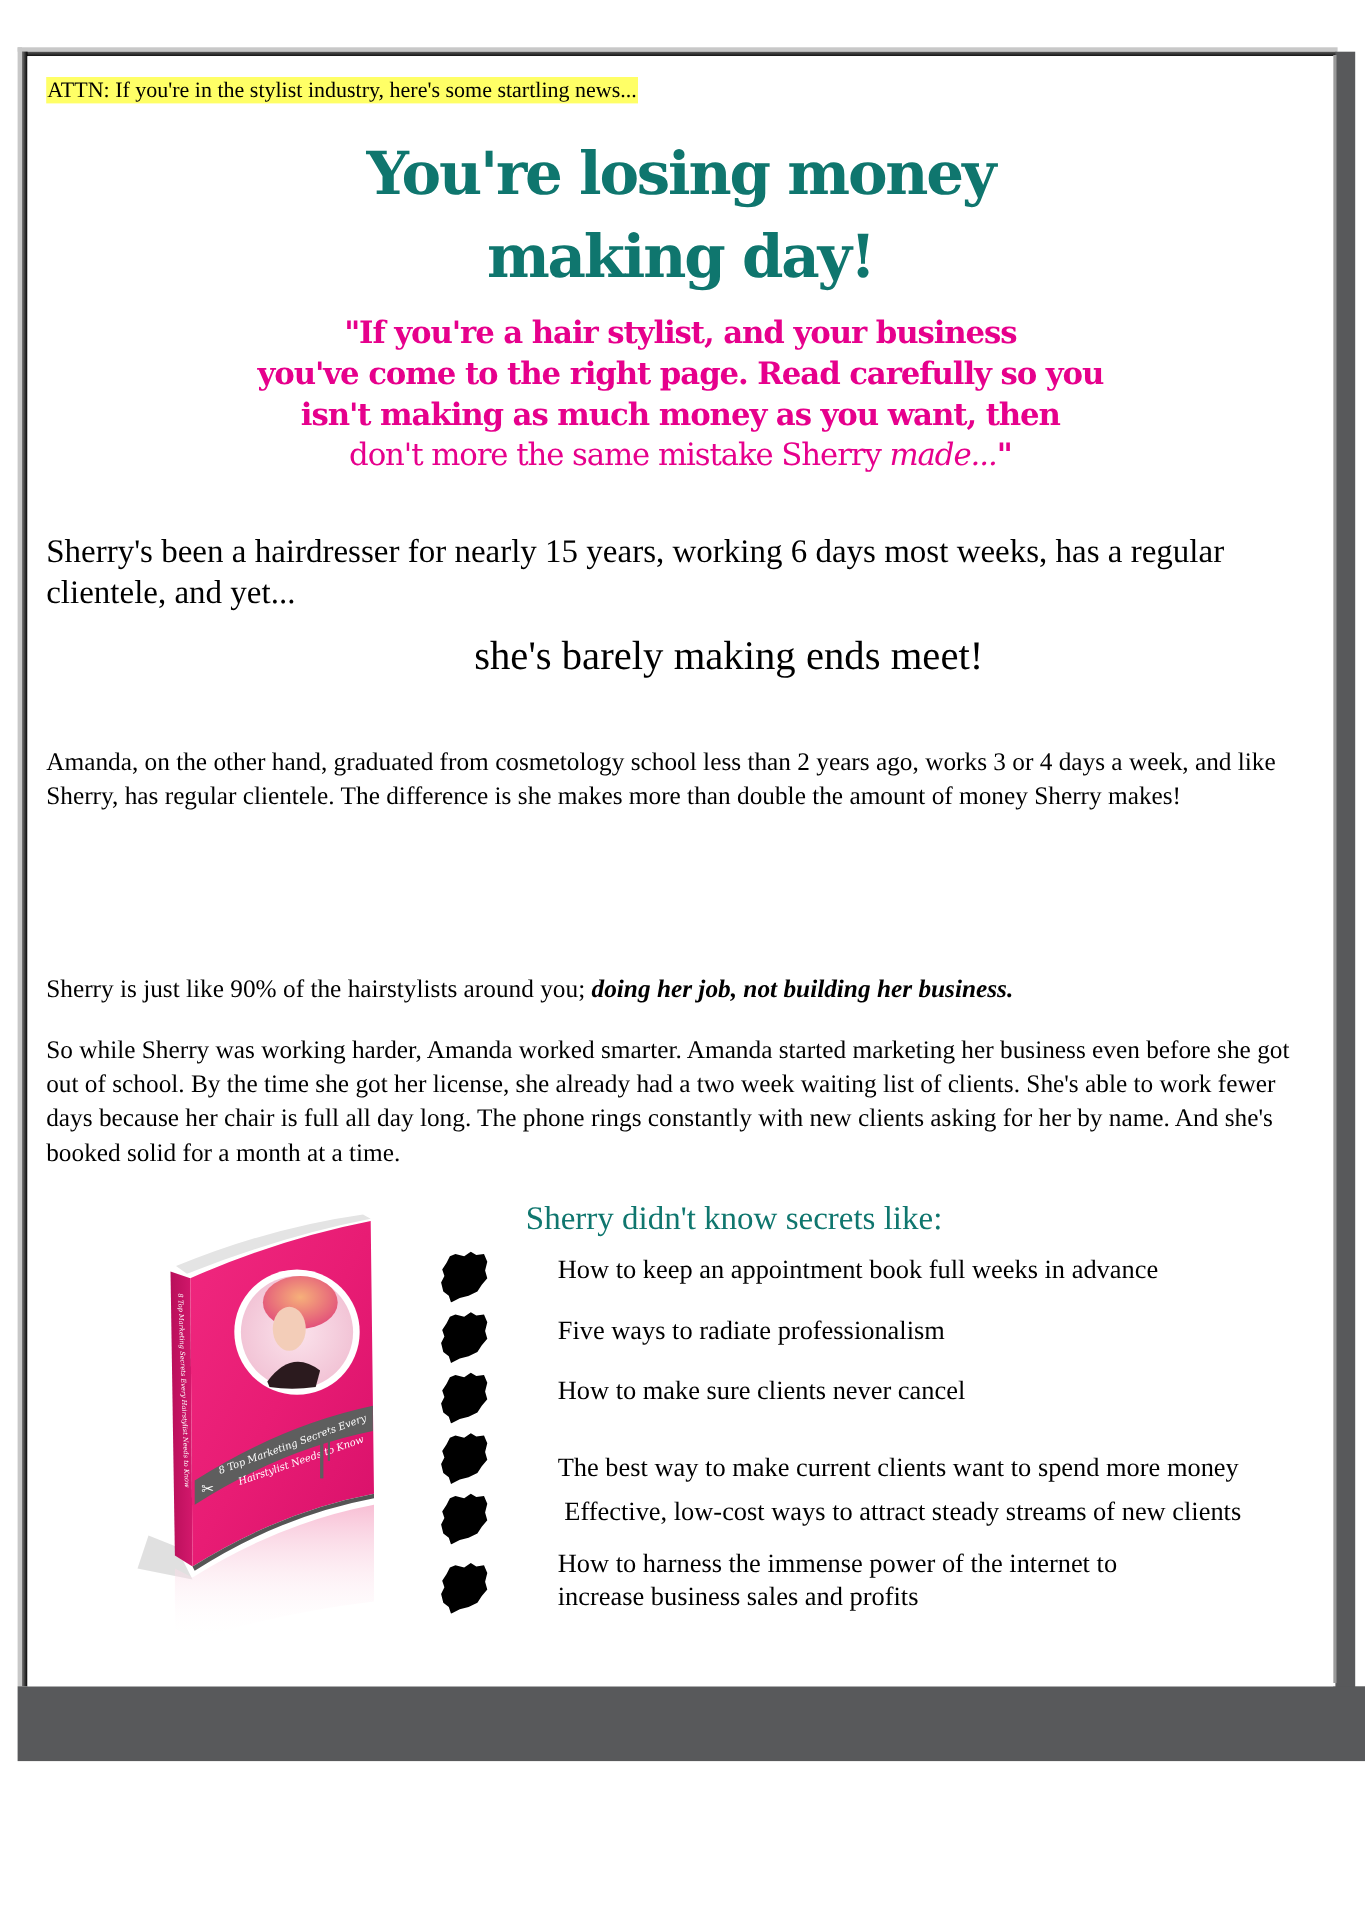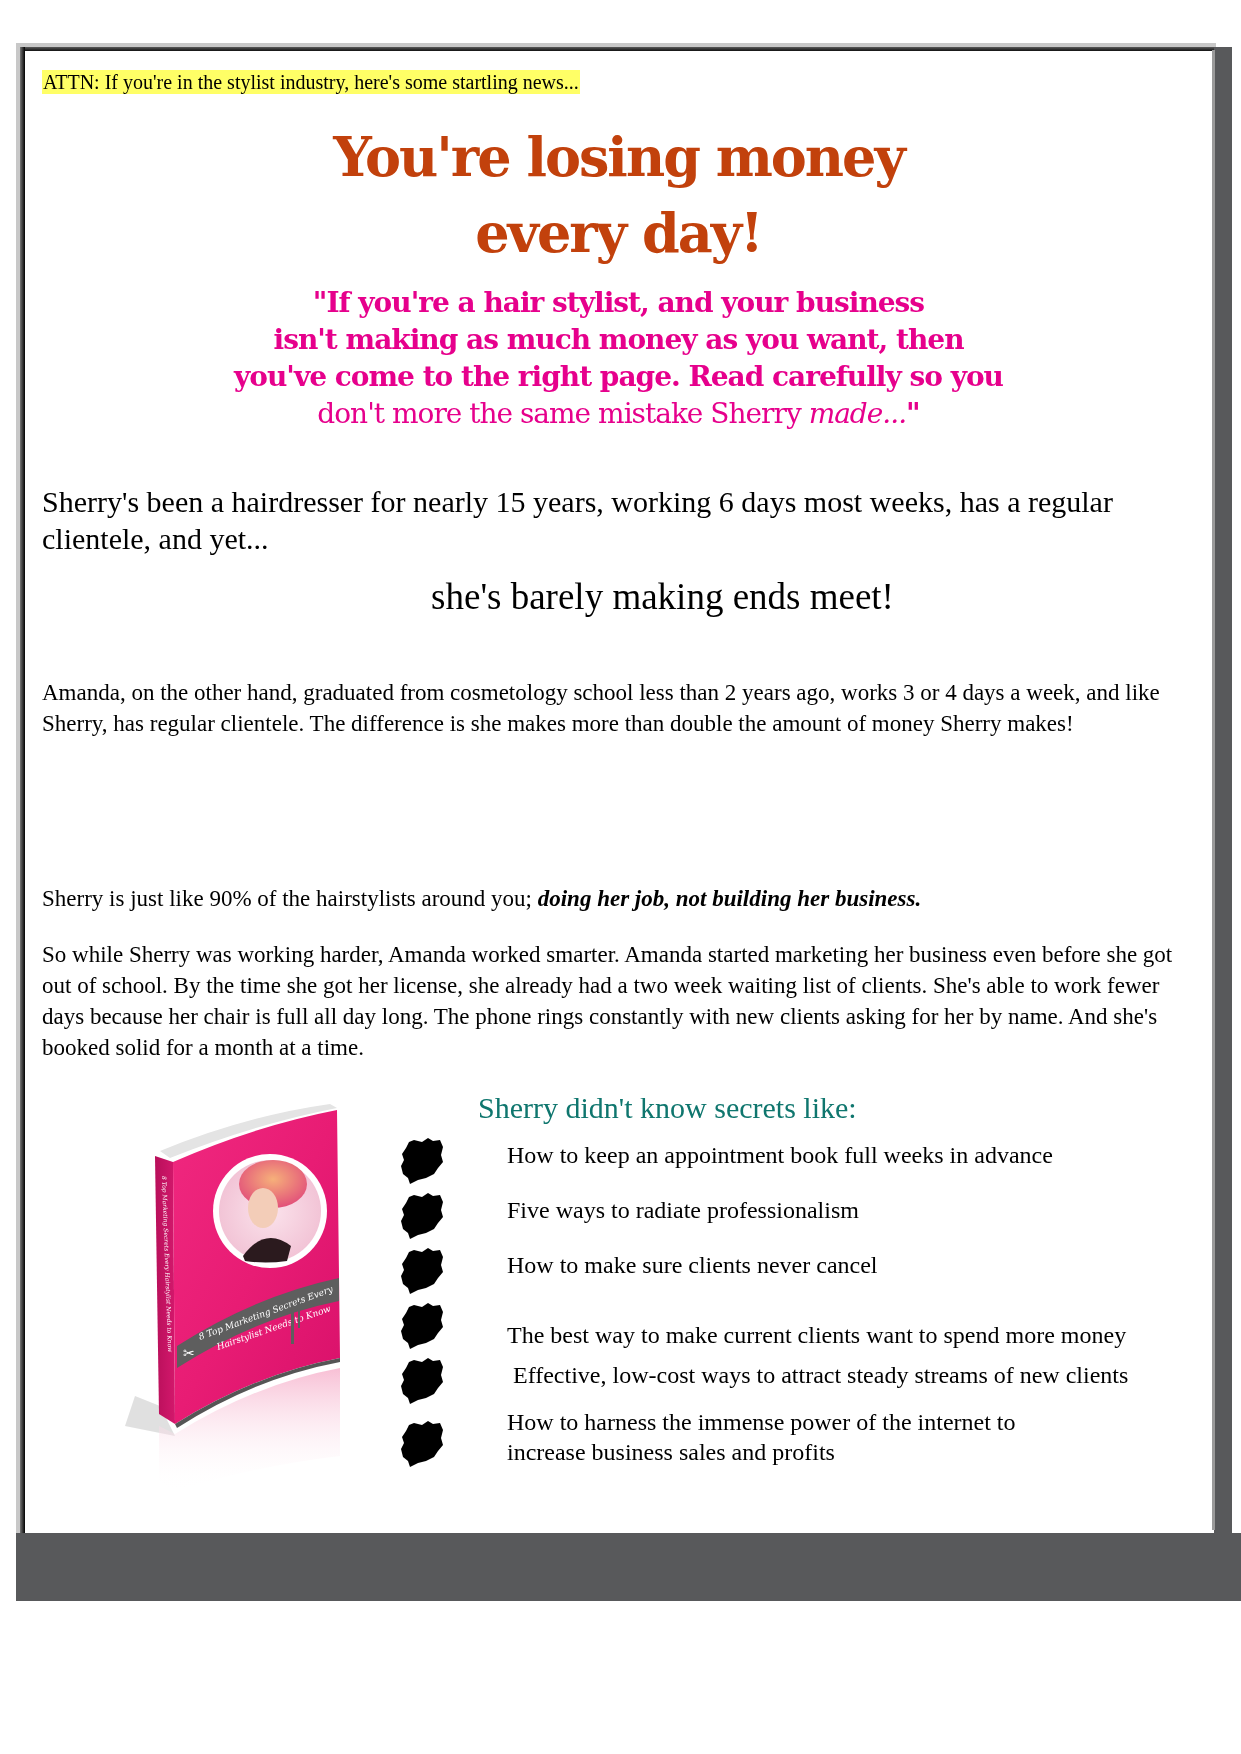--- a/index.html
+++ b/index.html
@@ -12,21 +12,21 @@
   .frame-left-dark { position: absolute; left: 20px; top: 47px; width: 5px; height: 1486px; background: linear-gradient(90deg, #777, #000); }
   .shadow-right { position: absolute; left: 1214px; top: 47px; width: 18px; height: 1490px; background: #58595b; }
   .shadow-right-edge { position: absolute; left: 1212px; top: 50px; width: 3px; height: 1480px; background: #9a9a9a; }
   .shadow-bottom { position: absolute; left: 16px; top: 1533px; width: 1225px; height: 68px; background: #58595b; }
 
   .content { position: absolute; left: 25px; top: 51px; width: 1187px; height: 1482px; background: #fff; }
 
   .attn { position: absolute; left: 17px; top: 19px; font-size: 20px; line-height: 24px; background: #ffff66; padding: 0 1px; white-space: nowrap; }
 
   .headline { position: absolute; left: 0; top: 68px; width: 1187px; text-align: center;
-    font-family: "DejaVu Serif", serif; font-weight: bold; color: #c2410c; font-size: 54px; line-height: 76px; letter-spacing: -2px; }
+    font-family: "DejaVu Serif", serif; font-weight: bold; color: #0f766e; font-size: 54px; line-height: 76px; letter-spacing: -2px; }
 
   .subhead { position: absolute; left: 0; top: 233px; width: 1187px; text-align: center;
     font-family: "DejaVu Serif", serif; color: #e6008c; font-size: 28px; line-height: 37px; letter-spacing: -1px; }
   .subhead .b { font-weight: bold; }
   .subhead .it { font-style: italic; }
 
   .p-large { position: absolute; left: 17px; top: 432px; width: 1150px; font-size: 30px; line-height: 37px; }
   .center-big { position: absolute; left: 0; top: 524px; width: 1187px; text-align: center; font-size: 37px; line-height: 44px; padding-left: 44px; }
 
   .p { position: absolute; left: 17px; width: 1165px; font-size: 23px; line-height: 31px; }
@@ -56,27 +56,27 @@
 <div class="shadow-right"></div>
 <div class="shadow-right-edge"></div>
 <div class="shadow-bottom"></div>
 
 <div class="content">
 
   <div class="attn">ATTN: If you're in the stylist industry, here's some startling news...</div>
 
   <div class="headline">
     <div>You're losing money</div>
-    <div>every day!</div>
+    <div>making day!</div>
   </div>
 
   <div class="subhead">
     <div class="b">"If you're a hair stylist, and your business</div>
+    <div class="b">you've come to the right page. Read carefully so you</div>
     <div class="b">isn't making as much money as you want, then</div>
-    <div class="b">you've come to the right page. Read carefully so you</div>
     <div><span>don't more the same mistake Sherry </span><span class="it">made...</span><span class="b">"</span></div>
   </div>
 
   <div class="p-large">Sherry's been a hairdresser for nearly 15 years, working 6 days most weeks, has a regular clientele, and yet...</div>
   <div class="center-big">she's barely making ends meet!</div>
 
   <div class="p p1">Amanda, on the other hand, graduated from cosmetology school less than 2 years ago, works 3 or 4 days a week, and like Sherry, has regular clientele. The difference is she makes more than double the amount of money Sherry makes!</div>
   <div class="p p3"><span>Sherry is just like 90% of the hairstylists around you; </span><span class="emph">doing her job, not building her business.</span></div>
   <div class="p p4">So while Sherry was working harder, Amanda worked smarter. Amanda started marketing her business even before she got out of school. By the time she got her license, she already had a two week waiting list of clients. She's able to work fewer days because her chair is full all day long. The phone rings constantly with new clients asking for her by name. And she's booked solid for a month at a time.</div>
 

